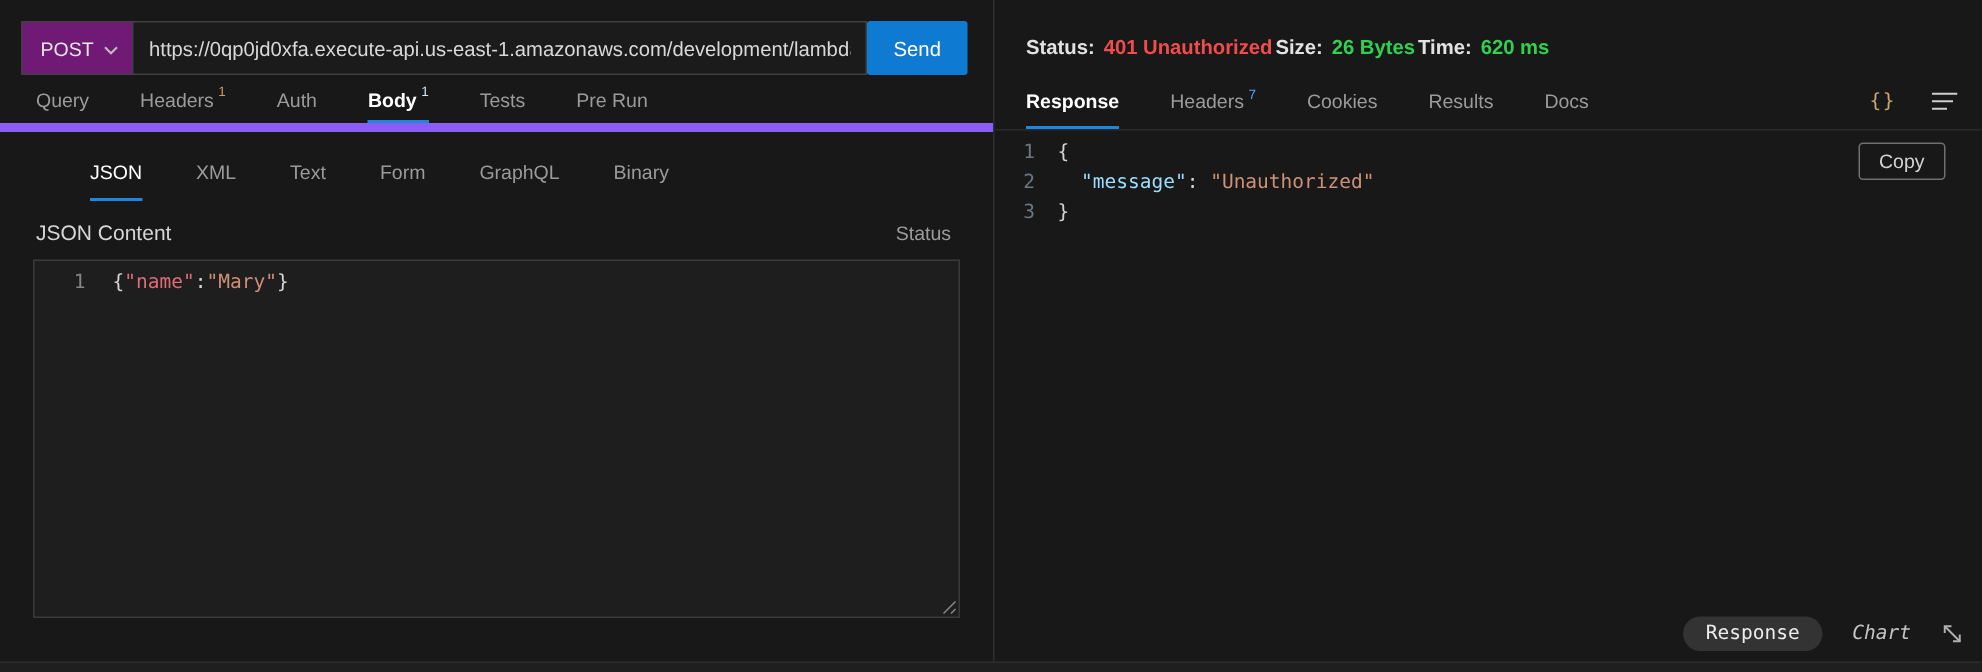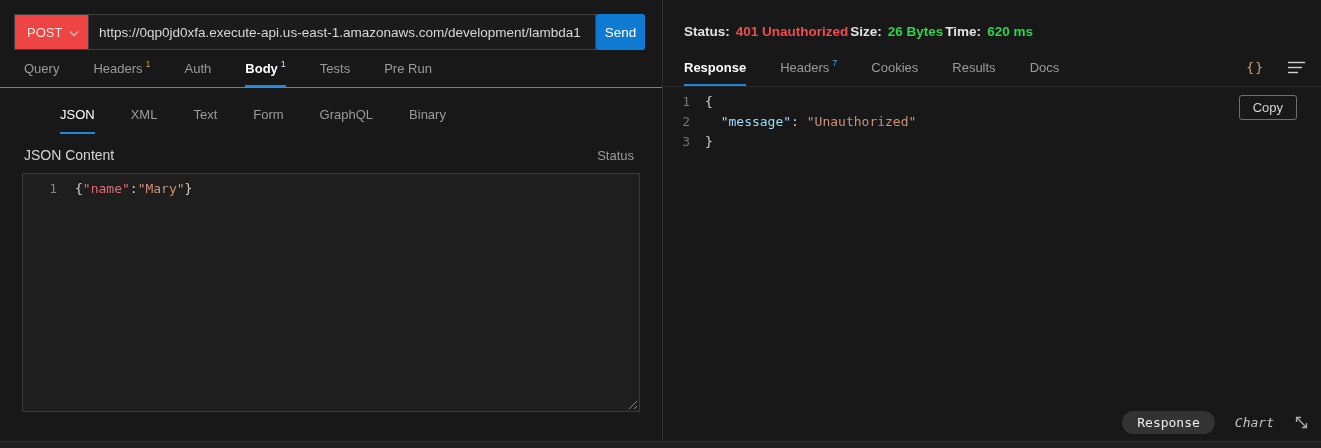--- a/index.html
+++ b/index.html
@@ -9,36 +9,36 @@
     background:#181818; color:#cccccc;
     font-family:"Liberation Sans", sans-serif;
   }
   .app { display:flex; height:441px; }
 
   
   .left-panel { width:662px; flex:none; display:flex; flex-direction:column; }
 
   .request-bar { display:flex; margin:14px 17px 0 14px; height:36px; }
   .method-select {
-    width:74px; flex:none; background:#ef4444; border:1px solid #404040; border-right:none;
+    width:74px; flex:none; background:#701a75; border:1px solid #404040; border-right:none;
     display:flex; align-items:center; justify-content:space-between;
     padding:0 9px 0 12px; color:#e6e6e6; font-size:13px; cursor:pointer;
   }
   .url-input {
     flex:1; background:#1b1b1b; border:1px solid #404040; color:#d8d8d8;
     font-size:13.5px; padding:0 10px; font-family:"Liberation Sans", sans-serif; outline:none;
   }
   .send-button {
-    width:49px; flex:none; background:#0f7ad1; border:none; border-radius:2px;
+    width:67px; flex:none; background:#0f7ad1; border:none; border-radius:2px;
     color:#ffffff; font-size:13.5px; cursor:pointer; font-family:"Liberation Sans", sans-serif;
   }
 
   .tabs-row {
     display:flex; align-items:stretch; gap:34px; padding-left:24px;
-    height:38px; margin-top:0; border-bottom:1px solid #8b5cf6;
+    height:38px; margin-top:0; border-bottom:6px solid #8b5cf6;
     font-size:13px; color:#9b9b9b;
   }
   .tab {
     display:flex; align-items:center; cursor:pointer;
     border-bottom:2.5px solid transparent; padding-top:2px;
   }
   .tab.active { color:#ffffff; font-weight:700; border-bottom-color:#1f86dd; }
   sup.count { font-size:9px; position:relative; top:-5px; margin-left:3px; font-weight:400; }
   .count-amber { color:#cf9b60; }
   .count-light { color:#cfe3ff; }

